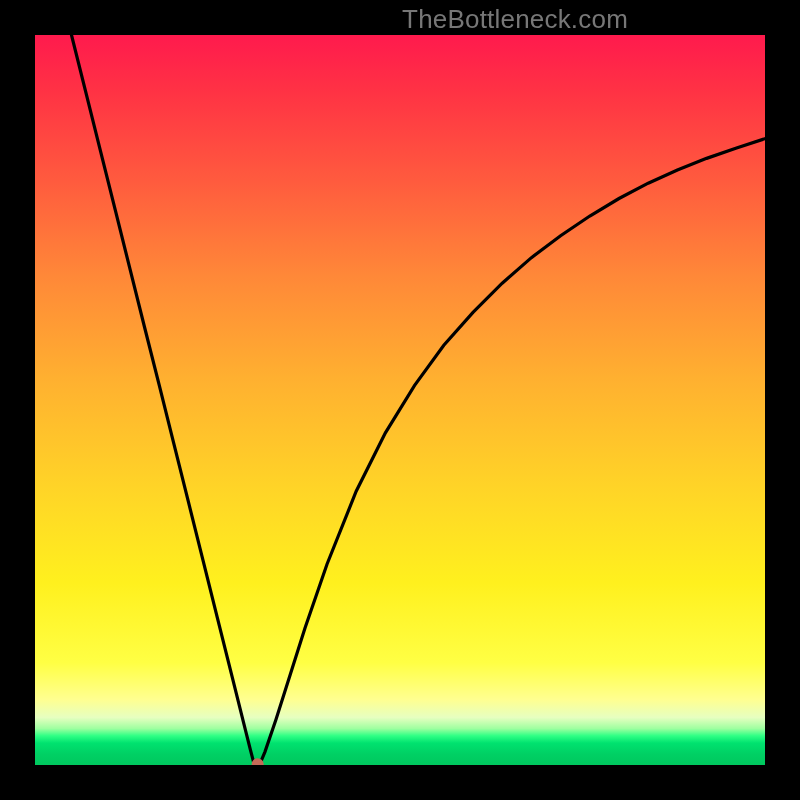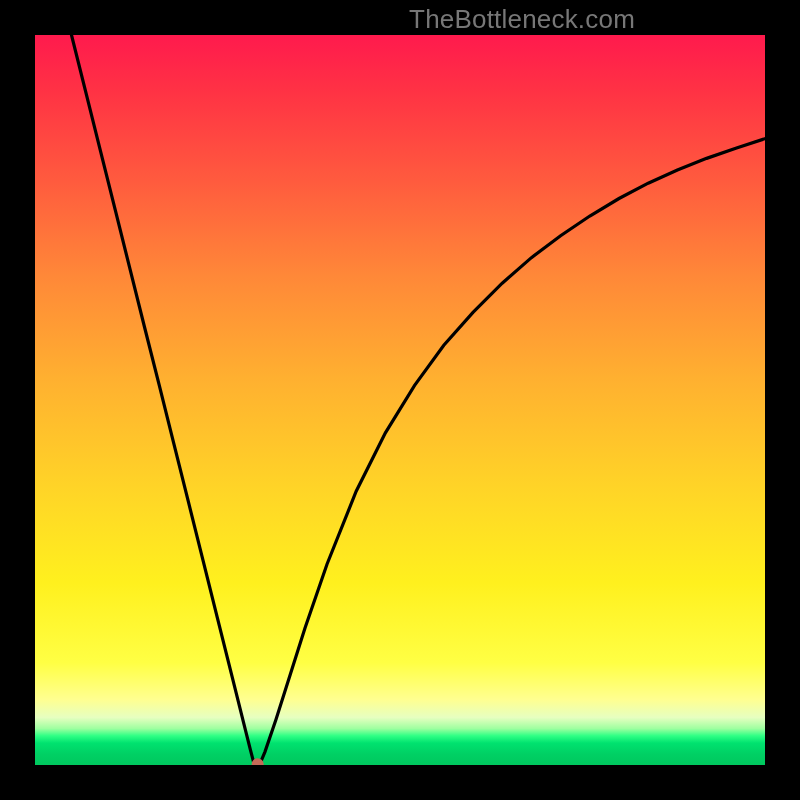--- a/index.html
+++ b/index.html
@@ -9,21 +9,20 @@
     height: 800px;
     background: #000;
     font-family: Arial, Helvetica, sans-serif;
     overflow: hidden;
   }
   .frame {
     position: relative;
     width: 648px;
     height: 800px;
     background: #000;
-    padding-left: 7px;
   }
   .watermark {
     position: absolute;
     top: 4px;
     right: 20px;
     color: #777;
     font-size: 26px;
     font-weight: 500;
     letter-spacing: 0.2px;
     z-index: 10;

